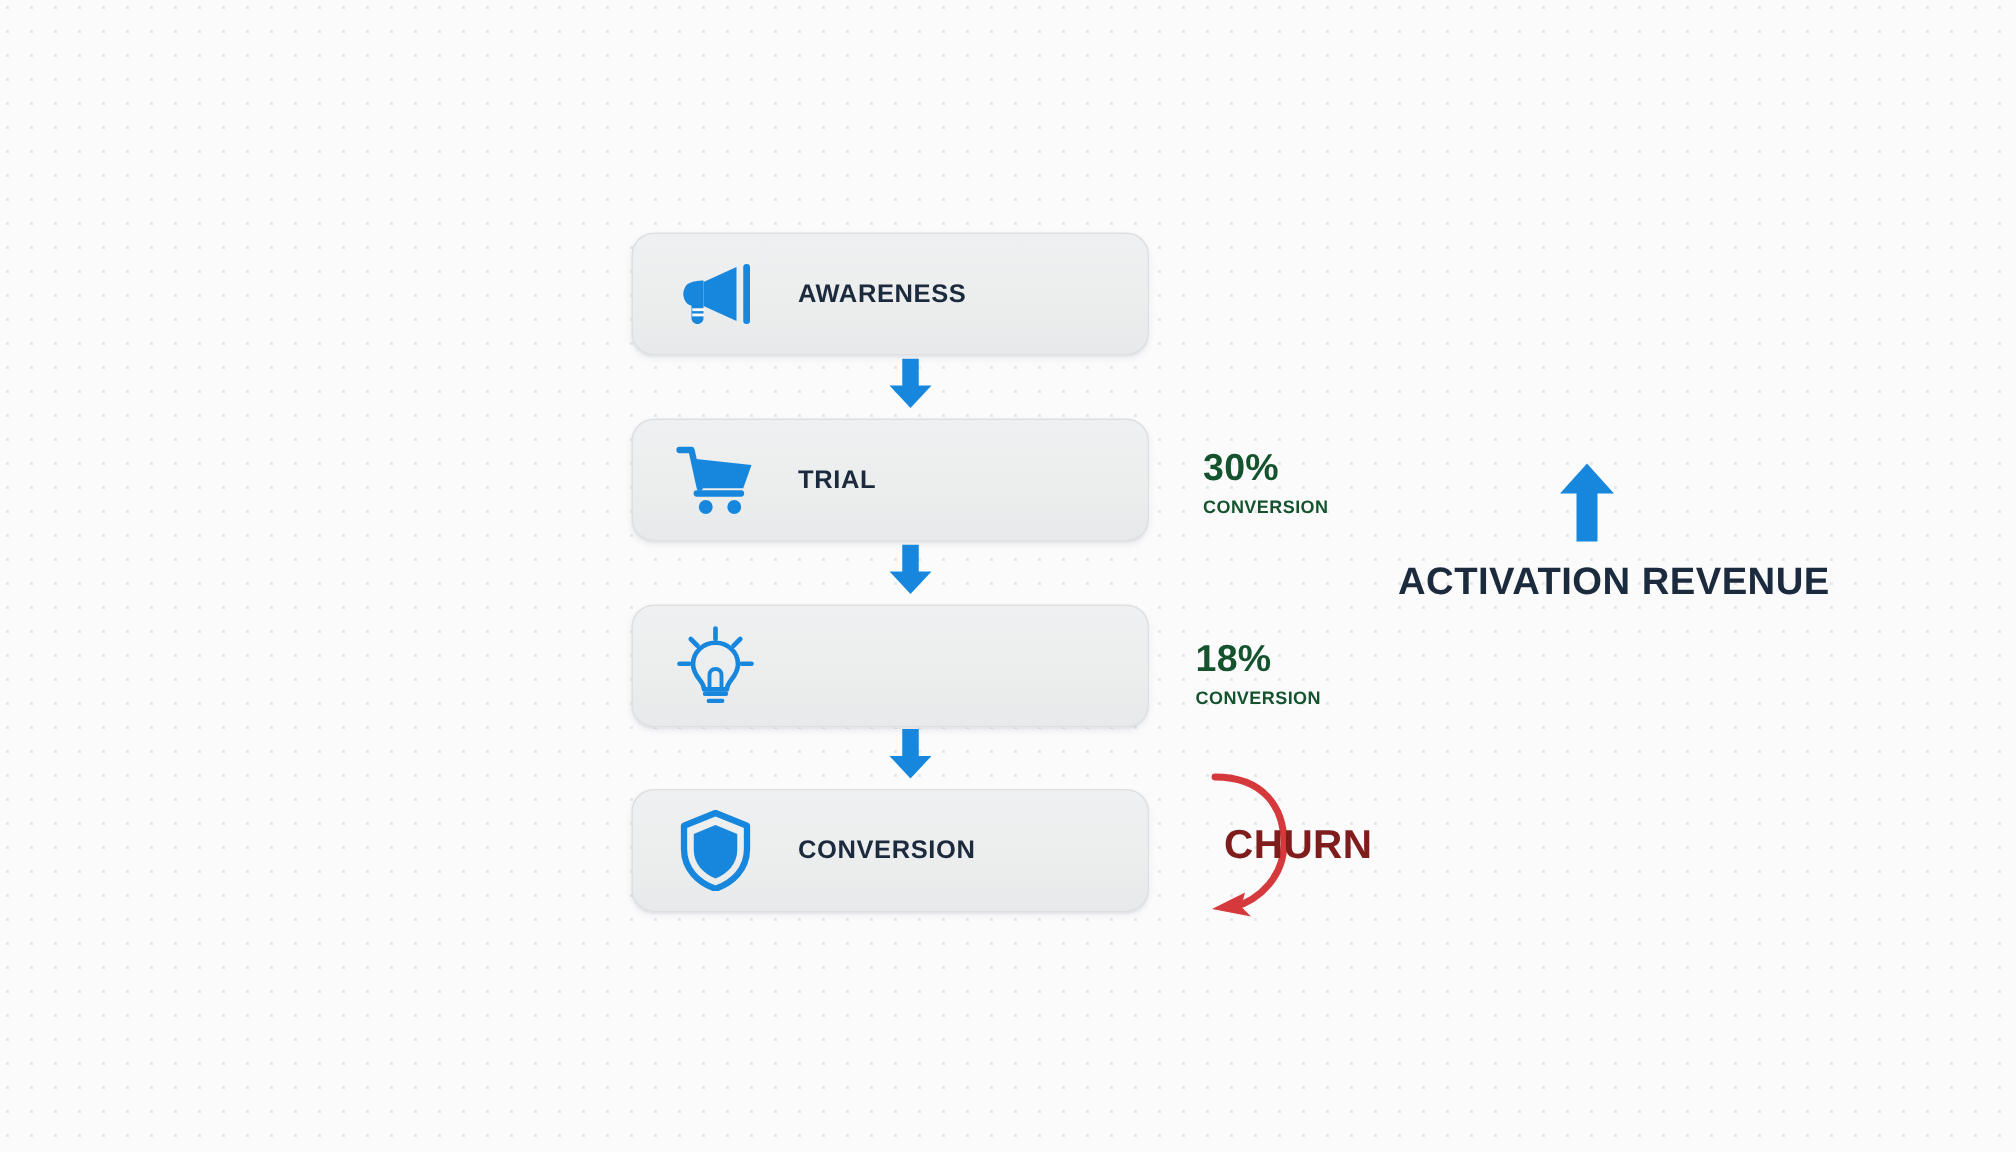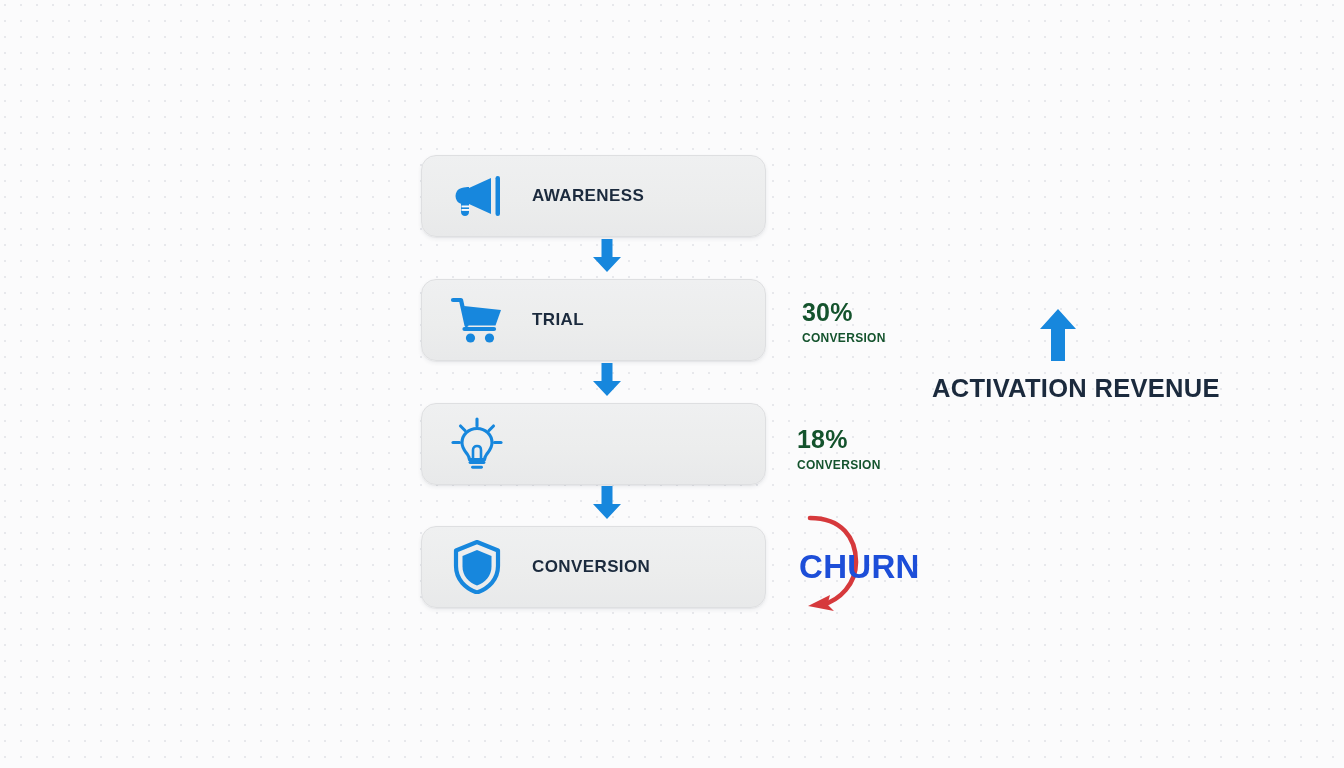--- a/index.html
+++ b/index.html
@@ -107,26 +107,26 @@
     width: 110px;
     height: 105px;
   }
   #churn-arc {
     position: absolute;
     left: 0;
     top: 0;
   }
   #churn-label {
     position: absolute;
-    left: 1px;
+    left: 18px;
     top: 36px;
-    font-size: 33px;
+    font-size: 27px;
     font-weight: bold;
     letter-spacing: 0.3px;
-    color: #1d4ed8;
+    color: #7f1d1d;
     white-space: nowrap;
   }
 
   
   #expansion-arrow {
     position: absolute;
     left: 1038px;
     top: 308px;
     width: 40px;
     height: 54px;

